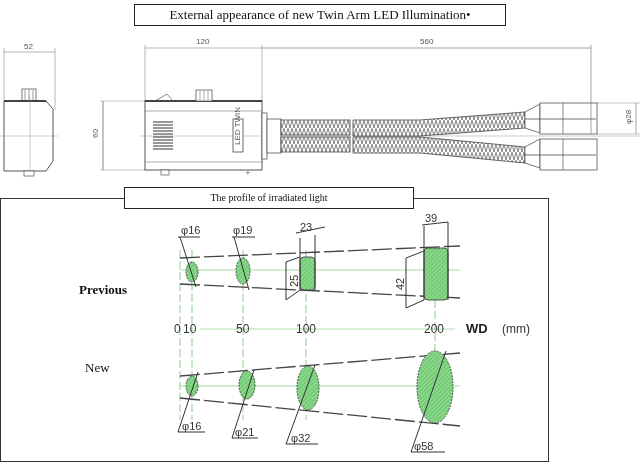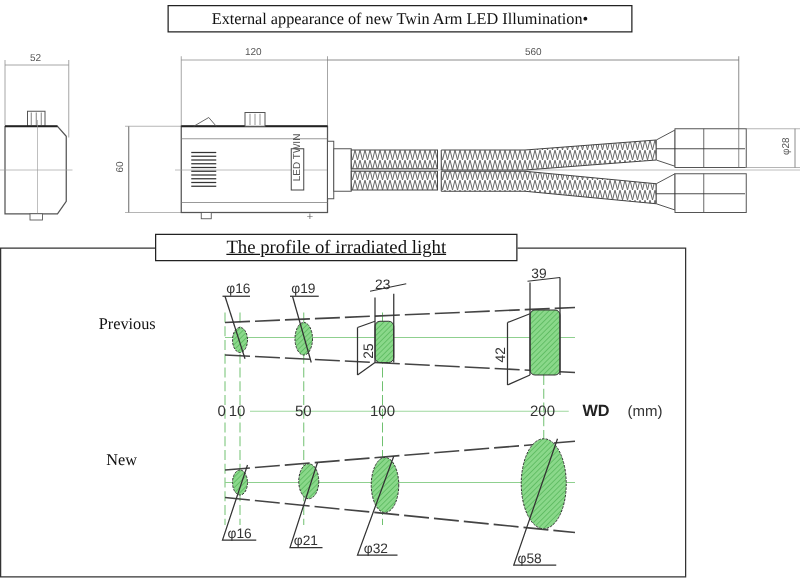--- a/index.html
+++ b/index.html
@@ -1,22 +1,22 @@
 <!DOCTYPE html>
 <html><head>
 <meta charset="utf-8">
 <style>
   html, body { margin:0; padding:0; background:#ffffff; }
   body { width:640px; height:465px; position:relative; overflow:hidden; font-family:"DejaVu Serif", serif; }
   .title-box { position:absolute; border:1.5px solid #222; background:#fff; color:#111; font-family:"Liberation Serif", serif; text-align:center; white-space:nowrap; }
   #ext-title { left:134px; top:4px; width:370px; height:20px; font-size:13px; line-height:20px; }
   #profile-panel { position:absolute; left:0px; top:198px; width:549px; height:264px; border:1px solid #333; box-sizing:border-box; }
-  #profile-title { left:124px; top:187px; width:288px; height:20px; font-size:15px; line-height:20px; z-index:3;text-decoration:underline; }
+  #profile-title { left:124px; top:187px; width:288px; height:20px; font-size:10px; line-height:20px; z-index:3; }
   .row-label { position:absolute; font-family:"Liberation Serif", serif; font-size:13px; color:#111; }
-  #label-previous { left:79px; top:251px; }
+  #label-previous { left:79px; top:282px;font-weight:bold; }
   #label-new { left:85px; top:360px; }
   svg { position:absolute; left:0; top:0; }
   .dim { font-family:"Liberation Sans", sans-serif; font-size:8px; fill:#555; }
   .prof { font-family:"Liberation Sans", sans-serif; font-size:11px; fill:#333; }
   .wd { font-family:"Liberation Sans", sans-serif; font-size:12px; fill:#333; }
   .wdb { font-family:"Liberation Sans", sans-serif; font-size:13px; font-weight:bold; fill:#222; }
 </style>
 </head>
 <body>
 

